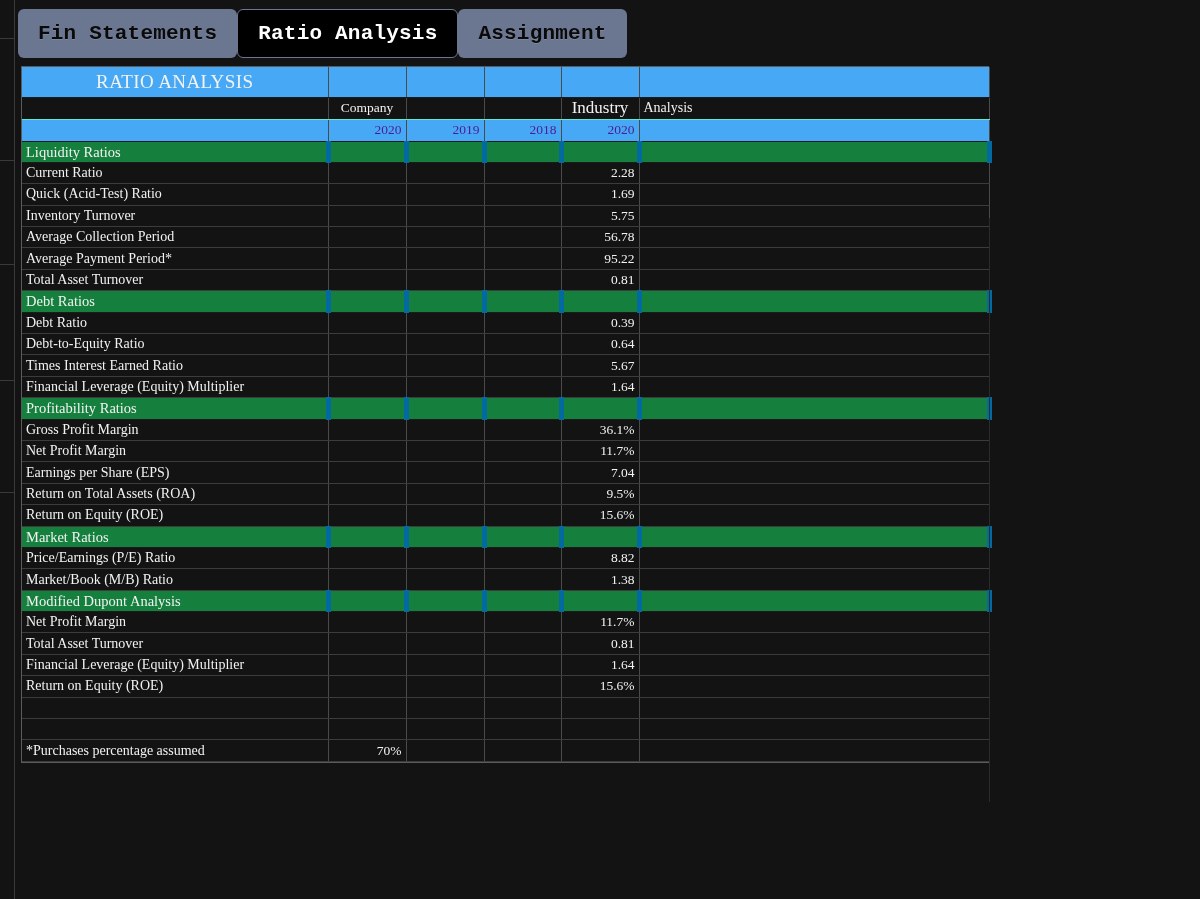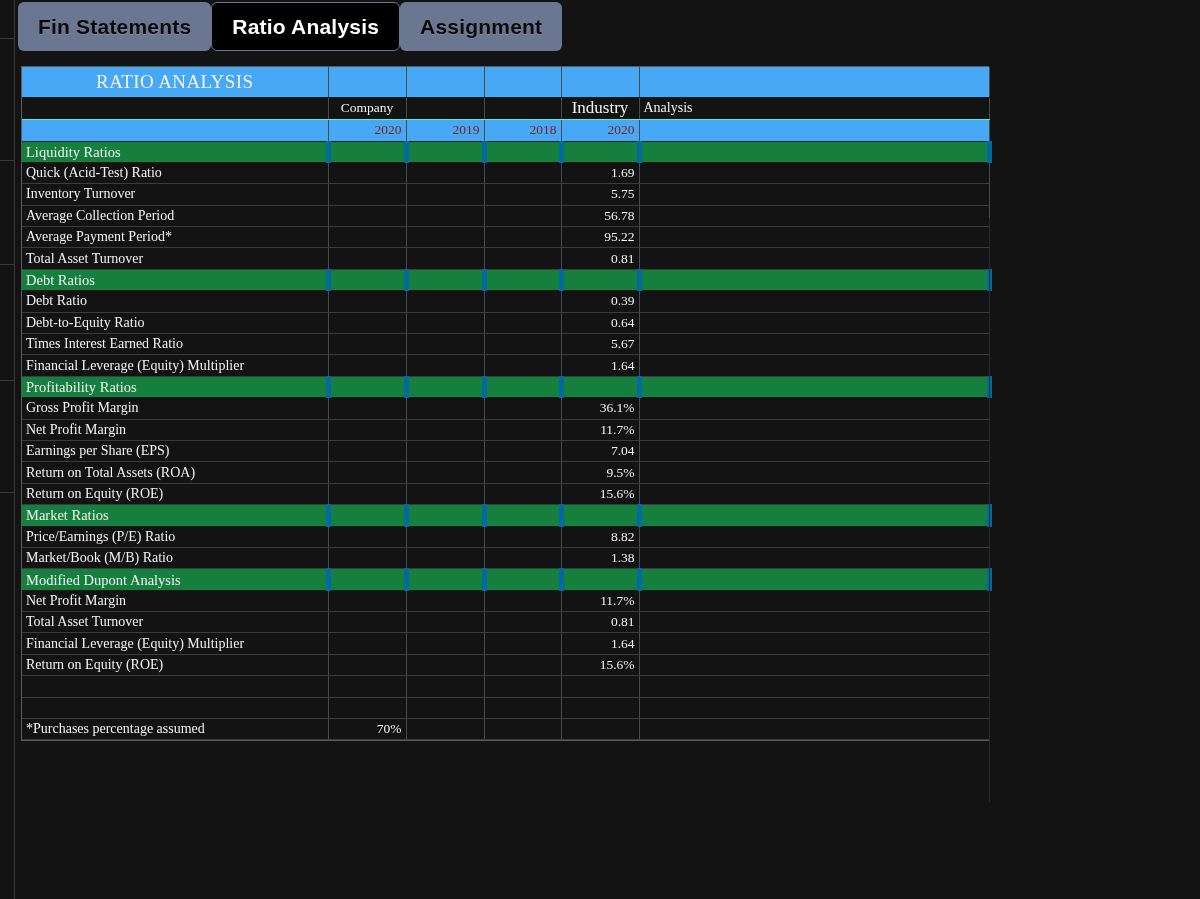--- a/index.html
+++ b/index.html
@@ -26,25 +26,25 @@
   }
   .rail-tick {
     position: absolute;
     left: 0; width: 15px; height: 0;
     border-top: 1px solid #3a3a3a;
   }
 
   
   #tabbar {
     position: absolute;
-    left: 18px; top: 0;
+    left: 18px; top: 8px;
     height: 51px;
     display: flex;
-    align-items: flex-end;
-    font-family: Liberation Sans, sans-serif;
+    align-items: center;
+    font-family: Liberation Mono, monospace;
   }
   .tab {
     height: 49px;
     display: flex;
     align-items: center;
     justify-content: center;
     padding: 0 20px;
     font-size: 21px;
     font-weight: bold;
     letter-spacing: 0.2px;
@@ -115,21 +115,21 @@
 
   
   tr.band-row td { height: 22px; border-bottom: 1px solid #5eead4; }
   td.blank-dark  { background: #0a0a0a; border-right: 1px solid #0a0a0a; }
   td.hdr-company { background: #3f9fe8; color: #ffffff; text-align: center; font-size: 13.5px; }
   td.hdr-mid     { background: #0d8bd0; }
   td.hdr-industry{ background: #1c1b0a; color: #f7f2c8; text-align: center; font-size: 17px; }
   td.hdr-analysis{ background: #feb4b4; color: #1a0b0b; text-align: left; font-size: 14px; }
 
   
-  tr.year-row td { background: #47a9f5; color: #7f1d1d; height: 22px; border-bottom: 1px solid #1b1b1b; }
+  tr.year-row td { background: #47a9f5; color: #4c1d95; height: 22px; border-bottom: 1px solid #1b1b1b; }
 
   
   tr.section td { background: #15803d; border-bottom: 1px solid #1b1b1b; border-right: 5px solid #0369a1; }
   td.section-label { color: #0d1530; font-size: 14.5px; padding-left: 6px; }
 
   
   td.item-label { padding-left: 14px; font-size: 14px; }
   tr.spacer td { height: 21.4px; }
   tr.note td { }
   td.note-label { padding-left: 4px; font-size: 14px; }
@@ -204,20 +204,28 @@
         </tr>
         <tr class="section">
           <td class="section-label">Liquidity Ratios</td>
           <td></td>
           <td></td>
           <td></td>
           <td></td>
           <td></td>
         </tr>
         <tr>
+          <td class="item-label">Current Ratio</td>
+          <td class="num"></td>
+          <td class="num"></td>
+          <td class="num"></td>
+          <td class="num">2.28</td>
+          <td></td>
+        </tr>
+        <tr>
           <td class="item-label">Quick (Acid-Test) Ratio</td>
           <td class="num"></td>
           <td class="num"></td>
           <td class="num"></td>
           <td class="num">1.69</td>
           <td></td>
         </tr>
         <tr>
           <td class="item-label">Inventory Turnover</td>
           <td class="num"></td>

